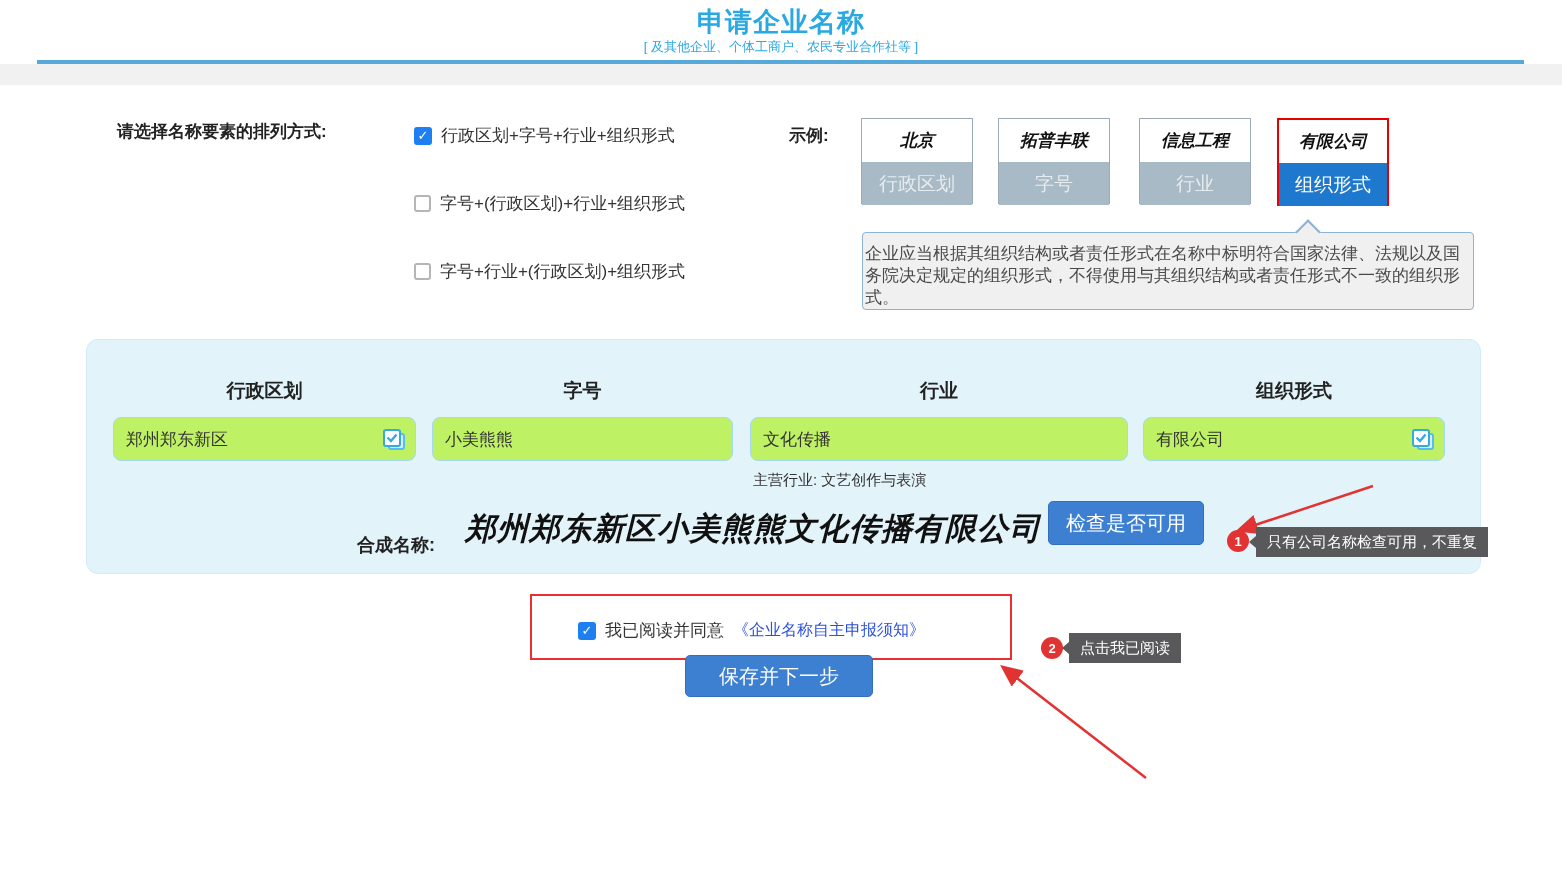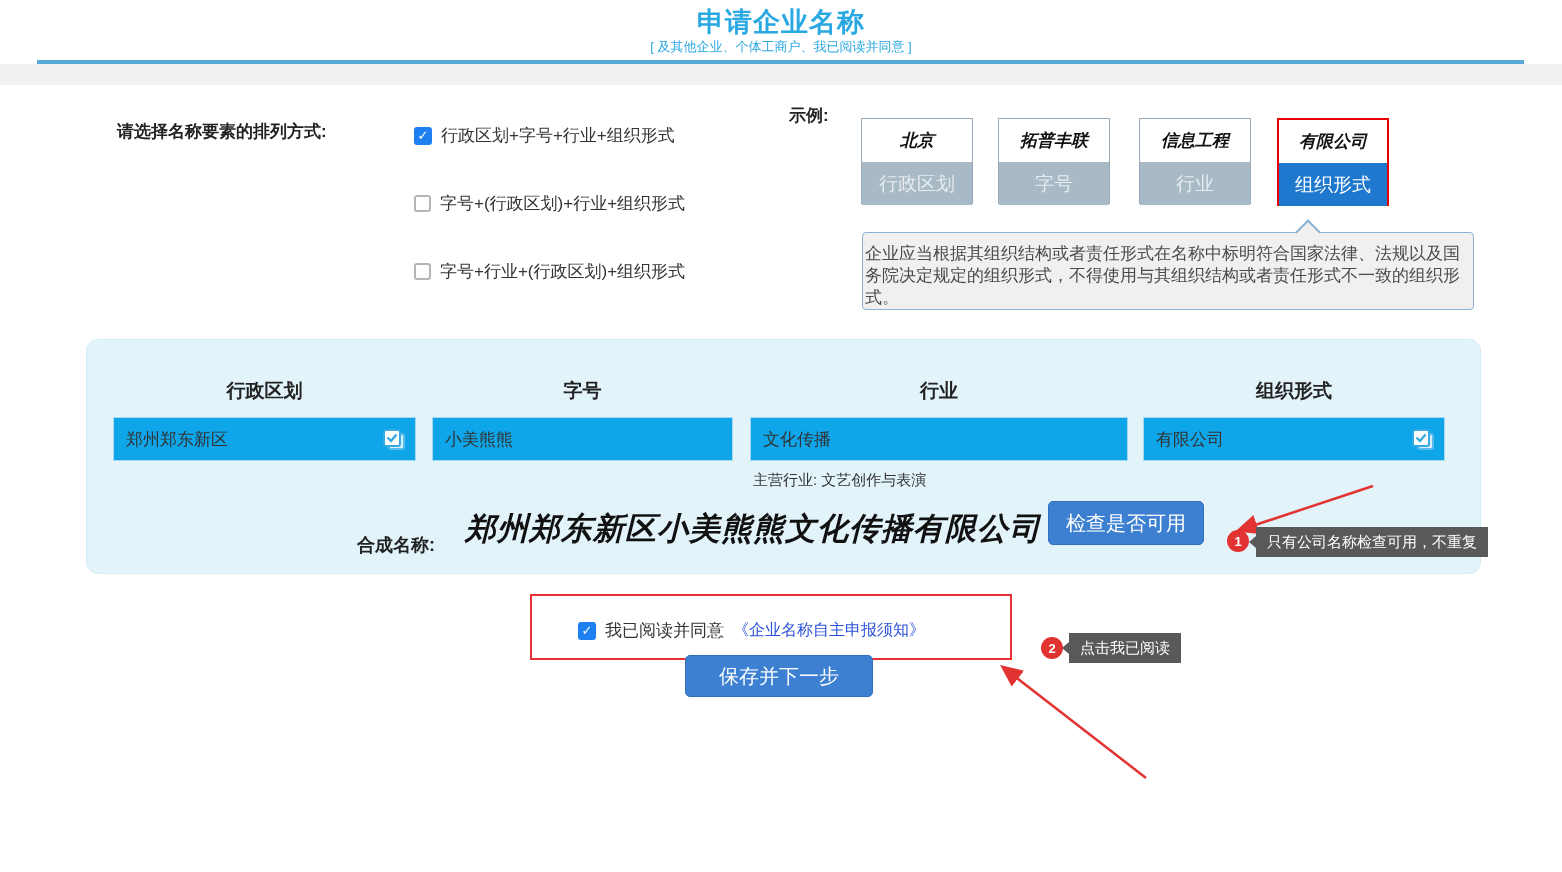--- a/index.html
+++ b/index.html
@@ -23,21 +23,21 @@
 
   
   .arr-label { position:absolute; left:117px; top:120px; font-size:17px; font-weight:bold; color:#222; }
   .opt { position:absolute; left:414px; display:flex; align-items:center; gap:9px; cursor:pointer; }
   .opt-text { font-size:17px; color:#333; }
   .cb { width:18px; height:18px; border-radius:3px; display:inline-flex; align-items:center; justify-content:center; flex:0 0 auto; }
   .cb.checked { background:#1e80f0; color:#fff; font-size:13px; font-weight:bold; }
   .cb.unchecked { background:#fff; border:2px solid #b5b5b5; width:17px; height:17px; }
 
   
-  .ex-label { position:absolute; left:789px; top:104px; font-size:17px; font-weight:bold; color:#222; }
+  .ex-label { position:absolute; left:789px; top:124px; font-size:17px; font-weight:bold; color:#222; }
   .ex-box { position:absolute; top:118px; width:112px; height:86px; border:1px solid #9aaab8; background:#bef264; }
   .ex-box.active { border:2px solid #e60000; height:88px; }
   .ex-top {
     height:43px; display:flex; align-items:center; justify-content:center;
     font-family:"DejaVu Serif",serif; font-style:italic; font-weight:bold; font-size:17px; color:#111; background:#fff;
   }
   .ex-bottom {
     height:43px; display:flex; align-items:center; justify-content:center;
     background:#a9bac7; color:#e6ebef; font-size:19px;
   }
@@ -54,21 +54,21 @@
     background:#f0f0f0; border-left:2px solid #8cb2d4; border-top:2px solid #8cb2d4;
     transform:rotate(45deg);
   }
 
   
   .panel {
     position:absolute; left:86px; top:339px; width:1395px; height:235px;
     background:#e2f3fa; border:1px solid #d2ecf6; border-radius:12px;
   }
   .col-header { position:absolute; top:378px; text-align:center; font-size:19px; font-weight:bold; color:#222; }
-  .field { position:absolute; top:417px; height:44px; background:#0ea5e9; border:1px solid #a5d9ef; border-radius:0; }
+  .field { position:absolute; top:417px; height:44px; background:#bef264; border:1px solid #a5d9ef; border-radius:8px; }
   .field input {
     width:100%; height:100%; border:none; outline:none; background:transparent;
     font-size:17px; color:#333; padding:0 36px 0 12px;
     font-family:"Liberation Sans","DejaVu Sans",sans-serif;
   }
   .field.noicon input { }
   .picker-icon { position:absolute; right:8px; top:9px; width:26px; height:26px; cursor:pointer; }
   .industry-hint { position:absolute; left:753px; top:471px; font-size:15px; color:#333; }
 
   .composed-label { position:absolute; left:357px; top:533px; font-size:18px; font-weight:bold; color:#222; }
@@ -104,21 +104,21 @@
   .dark-tip::before {
     content:""; position:absolute; left:-7px; top:9px;
     border-top:6px solid transparent; border-bottom:6px solid transparent; border-right:7px solid #59595b;
   }
   .arrows { position:absolute; left:0; top:0; width:1562px; height:872px; pointer-events:none; z-index:5; }
 </style>
 </head>
 <body>
 
 <div class="page-title">申请企业名称</div>
-<div class="page-subtitle">[ 及其他企业、个体工商户、我已阅读并同意 ]</div>
+<div class="page-subtitle">[ 及其他企业、个体工商户、农民专业合作社等 ]</div>
 <div class="blue-divider"></div>
 <div class="gray-strip"></div>
 
 <div class="arr-label">请选择名称要素的排列方式:</div>
 
 <div class="opt" style="top:124px">
   <span class="cb checked">✓</span>
   <span class="opt-text">行政区划+字号+行业+组织形式</span>
 </div>
 <div class="opt" style="top:192px">

